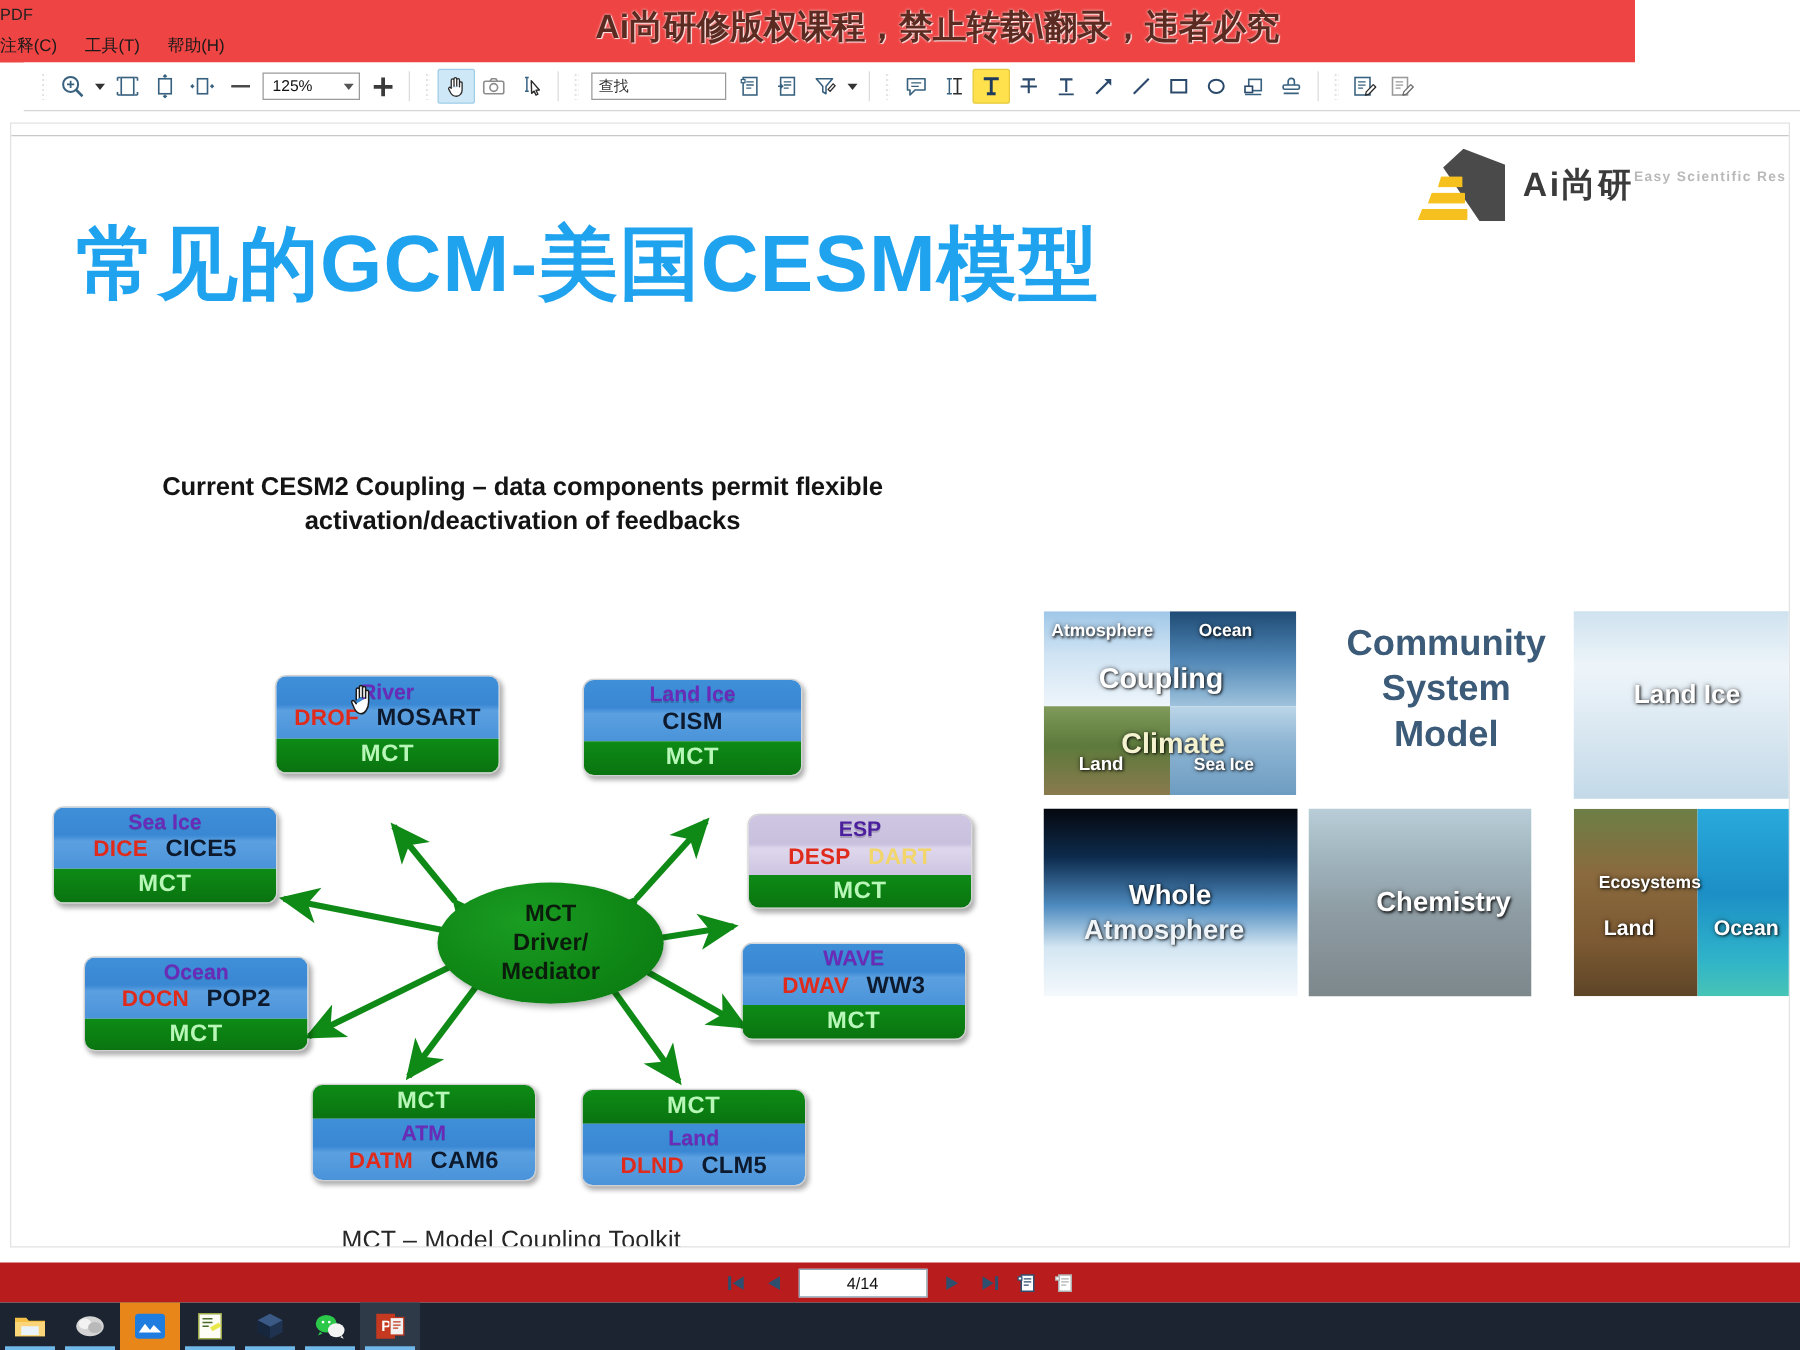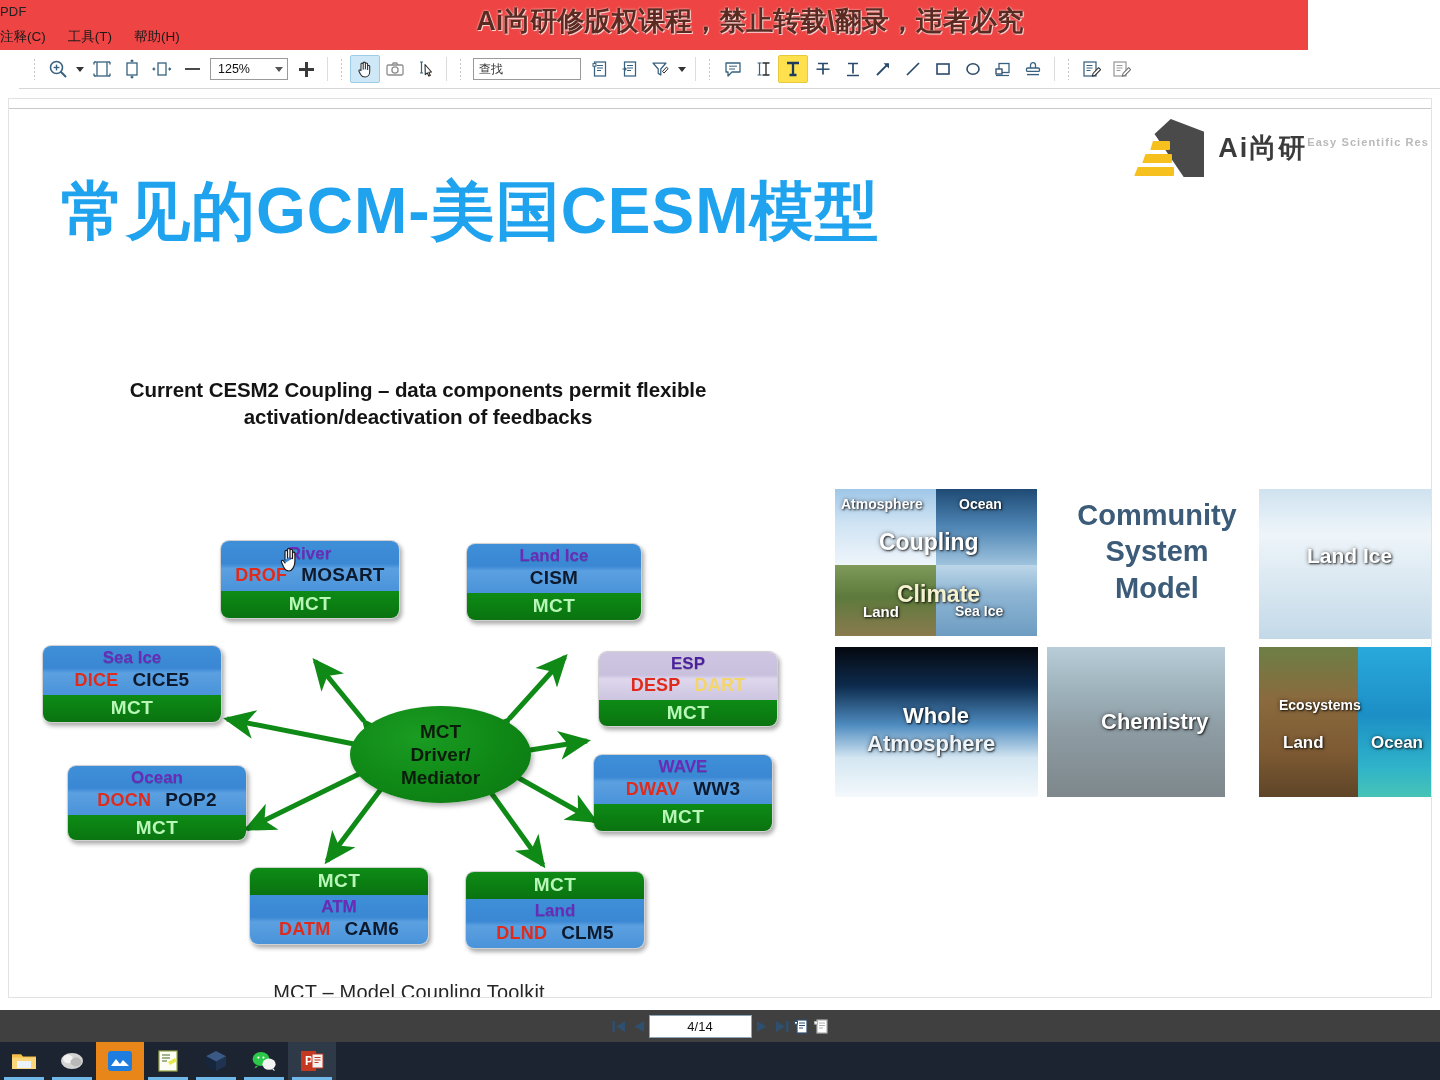--- a/index.html
+++ b/index.html
@@ -171,21 +171,21 @@
   .bg-chem { background: linear-gradient(180deg,#b9cdd8 0%, #9fb3bd 28%, #8e9ca3 55%, #7d878c 100%); }
   .bg-landice { background: linear-gradient(180deg,#cfe2ef 0%, #eef5fa 30%, #dce9f2 60%, #c3d9e8 100%); }
   .bg-eco-l { position:absolute; left:0; top:0; width:52%; height:100%;
     background: linear-gradient(180deg,#6d7f46 0%, #8a6a3e 35%, #7d5a33 70%, #5e4527 100%); }
   .bg-eco-r { position:absolute; left:52%; top:0; width:48%; height:100%;
     background: linear-gradient(180deg,#29a9dc 0%, #1c8fc6 45%, #2fb3c9 80%, #47c4b6 100%); }
 
   
   .bottom-nav {
     position:absolute; left:0; top:1010px; width:1440px; height:32px;
-    background:#404040; display:flex; align-items:center; justify-content:center; 
+    background:#b91c1c; display:flex; align-items:center; justify-content:center; gap:10px;
   }
   .nav-btn { width:20px; height:22px; display:flex; align-items:center; justify-content:center; cursor:default; }
   .page-field {
     width:103px; height:23px; border:1px solid #8aa3b5; background:#fff;
     display:flex; align-items:center; justify-content:center;
     font-size:13px; color:#111;
   }
 
   
   .taskbar { position:absolute; left:0; top:1042px; width:1440px; height:38px; background:#1b2430; display:flex; }

